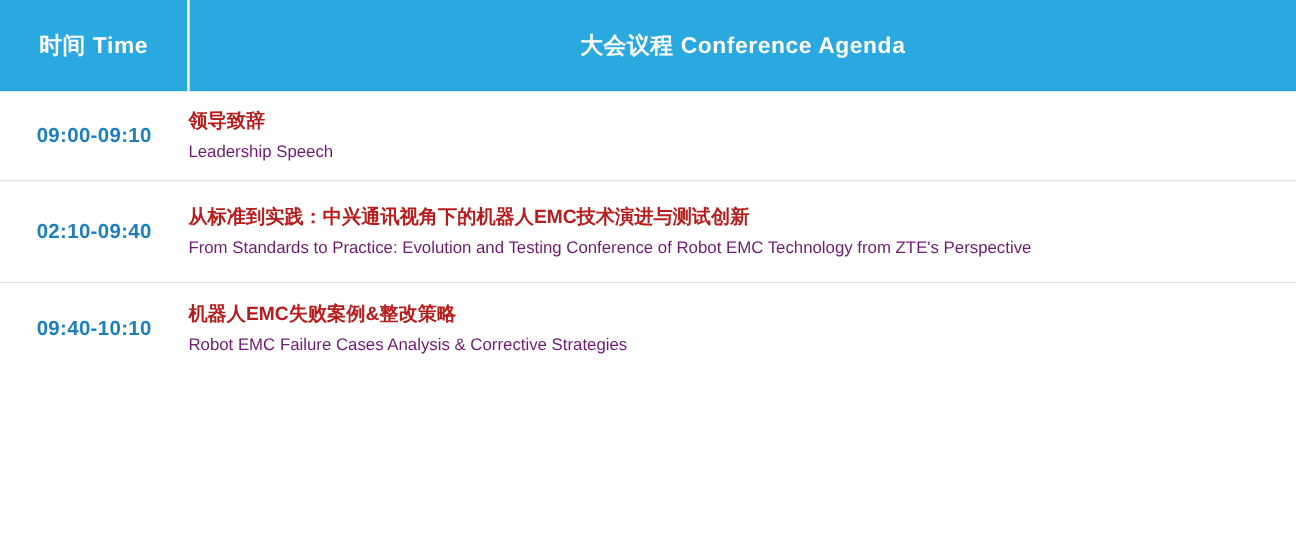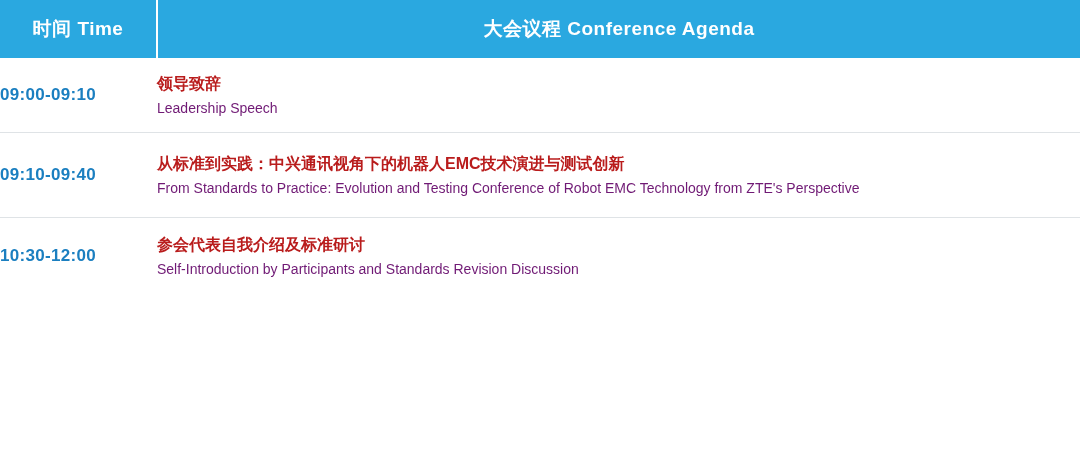--- a/index.html
+++ b/index.html
@@ -17,40 +17,40 @@
     width: 1080px;
     border-collapse: collapse;
     table-layout: fixed;
   }
   .agenda col.time-col { width: 157px; }
   .agenda col.item-col { width: 923px; }
 
   .header-row th {
     background: #2aa8e0;
     color: #ffffff;
-    height: 58px;
+    height: 76px;
     font-size: 19px;
     font-weight: bold;
     letter-spacing: 0.5px;
     padding: 0;
     vertical-align: middle;
   }
   .header-row th.time-head {
     border-right: 2px solid #ffffff;
   }
   .body-row td {
     border-bottom: 1px solid #dfe3e6;
     vertical-align: middle;
     padding: 0;
   }
   .body-row:last-child td {
     border-bottom: none;
   }
   .time-cell {
-    text-align: left;
+    text-align: center;
     color: #1b7fc0;
     font-size: 17px;
     font-weight: bold;
     letter-spacing: 0.3px;
     white-space: nowrap;
   }
   .item-cell {
     padding: 14px 20px 14px 14px;
   }
   .title-cn {
@@ -87,27 +87,27 @@
   </thead>
   <tbody>
     <tr class="body-row r1">
       <td class="time-cell">09:00-09:10</td>
       <td class="item-cell">
         <div class="title-cn">领导致辞</div>
         <div class="title-en">Leadership Speech</div>
       </td>
     </tr>
     <tr class="body-row r2">
-      <td class="time-cell">09:10-09:40</td>
+      <td class="time-cell">02:10-09:40</td>
       <td class="item-cell">
         <div class="title-cn">从标准到实践：中兴通讯视角下的机器人EMC技术演进与测试创新</div>
         <div class="title-en">From Standards to Practice: Evolution and Testing Conference of Robot EMC Technology from ZTE's Perspective</div>
       </td>
     </tr>
-    <tr class="body-row r5">
-      <td class="time-cell">10:30-12:00</td>
+    <tr class="body-row r3">
+      <td class="time-cell">09:40-10:10</td>
       <td class="item-cell">
-        <div class="title-cn">参会代表自我介绍及标准研讨</div>
-        <div class="title-en">Self-Introduction by Participants and Standards Revision Discussion</div>
+        <div class="title-cn">机器人EMC失败案例&amp;整改策略</div>
+        <div class="title-en">Robot EMC Failure Cases Analysis &amp; Corrective Strategies</div>
       </td>
     </tr>
   </tbody>
 </table>
 
 </body></html>

